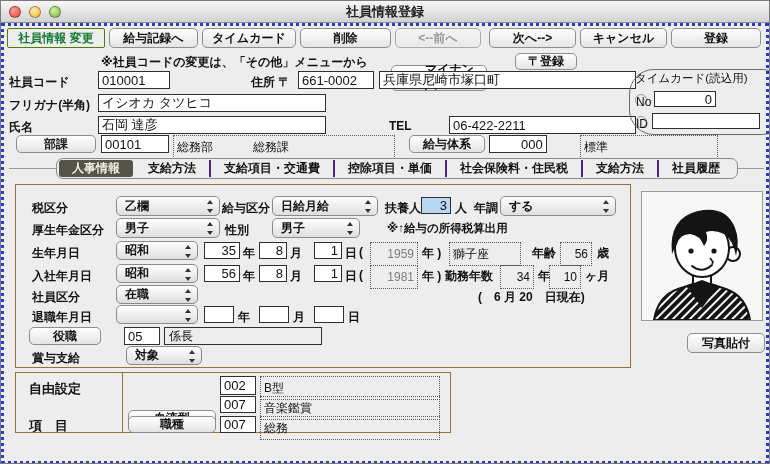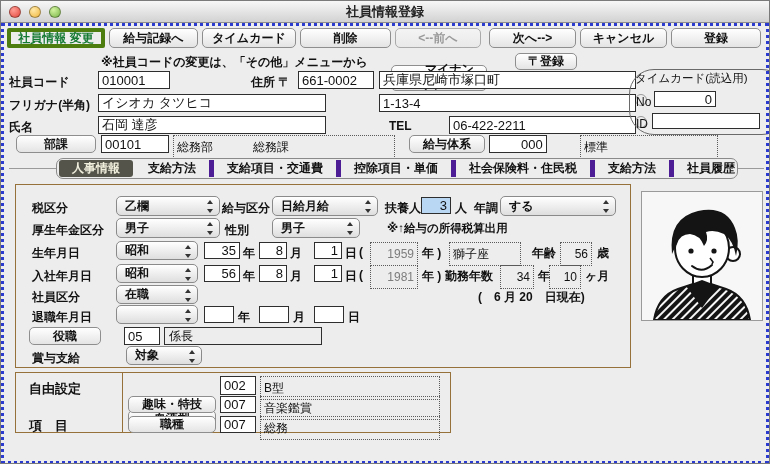--- a/index.html
+++ b/index.html
@@ -27,21 +27,21 @@
   
   .btn{
     position:absolute;display:flex;align-items:center;justify-content:center;
     background:linear-gradient(#ffffff,#e4e4e4);
     border:1px solid #8e8e8e;border-radius:5px;
     font-size:12px;font-weight:700;color:#111;cursor:default;
   }
   .btn.disabled{color:#9a9a9a;border-color:#aaa;background:linear-gradient(#f4f4f4,#e9e9e9);}
   .flat-mode{
     position:absolute;display:flex;align-items:center;justify-content:center;
-    border:4px solid #4d7c0f;background:#ededed;border-radius:2px;
+    border:1px solid #4d7c0f;background:#ededed;border-radius:2px;
     font-size:12px;font-weight:700;color:#157a33;
   }
   .lbl{position:absolute;font-size:12px;font-weight:700;color:#111;white-space:nowrap;}
   .lbl.light{font-weight:400;}
   .inp{
     position:absolute;border:1px solid #2e2e2e;background:#fff;
     font-family:"Liberation Sans","DejaVu Sans",sans-serif;
     font-size:13px;color:#111;padding:0 3px;outline:none;
   }
   .inp.ta-r{text-align:right;}
@@ -75,21 +75,21 @@
   .grp .grp-title{position:absolute;left:5px;top:1px;font-size:11.5px;color:#111;white-space:nowrap;}
   
   .tabbar{
     position:absolute;display:flex;align-items:center;
     border:1px solid #8a8a8a;border-radius:7px;background:#ededed;z-index:2;
   }
   .tab{
     font-size:12px;font-weight:700;color:#111;padding:0 13px;height:17px;
     display:flex;align-items:center;white-space:nowrap;
   }
-  .tab + .tab{border-left:5px solid #4c1d95;}
+  .tab + .tab{border-left:2px solid #4c1d95;}
   .tab.selected{
     background:#54544b;color:#f0eedc;border-radius:3px;margin:0 2px;height:17px;border-left:none;
   }
   .tab.selected + .tab{border-left:none;}
   .stub{position:absolute;height:0;border-top:1px solid #9a9a9a;}
   
   .panel{position:absolute;border:1px solid #96713a;background:transparent;}
   .vdiv{position:absolute;border-left:1px solid #96713a;width:0;}
   .note{position:absolute;font-size:12px;font-weight:700;color:#111;white-space:nowrap;}
   .smallnote{position:absolute;font-size:11.5px;font-weight:700;color:#111;white-space:nowrap;}
@@ -129,21 +129,20 @@
     <div class="btn" style="left:514px;top:30px;width:62px;height:17px;">〒登録</div>
 
     <div class="lbl" style="left:8px;top:51px;">社員コード</div>
     <input class="inp" style="left: 97px; top: 48px; width: 72px; height: 18px;" value="010001">
     <div class="lbl" style="left:250px;top:51px;">住所 〒</div>
     <input class="inp" style="left: 297px; top: 48px; width: 76px; height: 18px;" value="661-0002">
     <input class="inp" style="left: 378px; top: 48px; width: 257px; height: 18px;" value="兵庫県尼崎市塚口町">
 
     <div class="lbl" style="left:8px;top:74px;">フリガナ(半角)</div>
     <input class="inp" style="left: 97px; top: 71px; width: 228px; height: 18px;" value="イシオカ タツヒコ">
-    <input class="inp" style="left: 378px; top: 71px; width: 257px; height: 18px;" value="1-13-4">
 
     <div class="lbl" style="left:8px;top:96px;">氏名</div>
     <input class="inp" style="left: 97px; top: 93px; width: 228px; height: 18px;" value="石岡 達彦">
     <div class="lbl" style="left:388px;top:96px;">TEL</div>
     <input class="inp" style="left: 448px; top: 93px; width: 187px; height: 18px;" value="06-422-2211">
 
     <div class="btn" style="left:15px;top:112px;width:80px;height:18px;">部課</div>
     <input class="inp" style="left: 100px; top: 112px; width: 68px; height: 18px;" value="00101">
     <div class="dotted" style="left:172px;top:112px;width:222px;height:18px;">
       <span style="display:inline-block;width:76px;">総務部</span>
@@ -288,31 +287,31 @@
         <path d="M36 84 L52 106 L68 84 L52 78 Z" fill="#141414"></path>
         <circle cx="83" cy="52" r="7" fill="#ffffff" stroke="#141414" stroke-width="2"></circle>
         <ellipse cx="52" cy="46" rx="27" ry="29" fill="#ffffff" stroke="#141414" stroke-width="2"></ellipse>
         <path d="M22 52 Q18 16 48 9 Q76 3 85 26 Q90 38 86 54 Q83 38 74 32 Q64 27 56 30 Q59 38 54 44 Q50 33 40 32 Q30 32 27 42 Q24 47 22 52 Z" fill="#141414"></path>
         <circle cx="41" cy="49" r="2.6" fill="#141414"></circle>
         <circle cx="64" cy="49" r="2.6" fill="#141414"></circle>
         <path d="M60 56 l3 4 l-1 2" fill="none" stroke="#141414" stroke-width="1.6"></path>
         <path d="M42 64 Q52 72 62 63" fill="none" stroke="#141414" stroke-width="2" stroke-linecap="round"></path>
       </svg>
     </div>
+    <div class="btn" style="left:686px;top:310px;width:78px;height:20px;">写真貼付</div>
 
     <div class="panel" style="left:14px;top:349px;width:436px;height:61px;">
       <div class="vdiv" style="left:106px;top:0;height:59px;"></div>
       <div class="lbl" style="left:13px;top:7px;font-size:13px;">自由設定</div>
       <div class="lbl" style="left:13px;top:44px;font-size:13px;">項　目</div>
 
       <div class="btn" style="left:112px;top:5px;width:88px;height:17px;margin-top:32px;">血液型</div>
       <input class="inp" style="left: 204px; top: 3px; width: 36px; height: 19px;" value="002">
       <div class="dotted" style="left:244px;top:3px;width:180px;height:17px;">B型</div>
 
-      <div class="btn" style="left:112px;top:23px;width:88px;height:17px;">趣味・特技</div>
       <input class="inp" style="left: 204px; top: 23px; width: 36px; height: 17px;" value="007">
       <div class="dotted" style="left:244px;top:23px;width:180px;height:17px;">音楽鑑賞</div>
 
       <div class="btn" style="left:112px;top:43px;width:88px;height:17px;">職種</div>
       <input class="inp" style="left: 204px; top: 43px; width: 36px; height: 17px;" value="007">
       <div class="dotted" style="left:244px;top:43px;width:180px;height:17px;">総務</div>
     </div>
 
   </div>
 </div>

